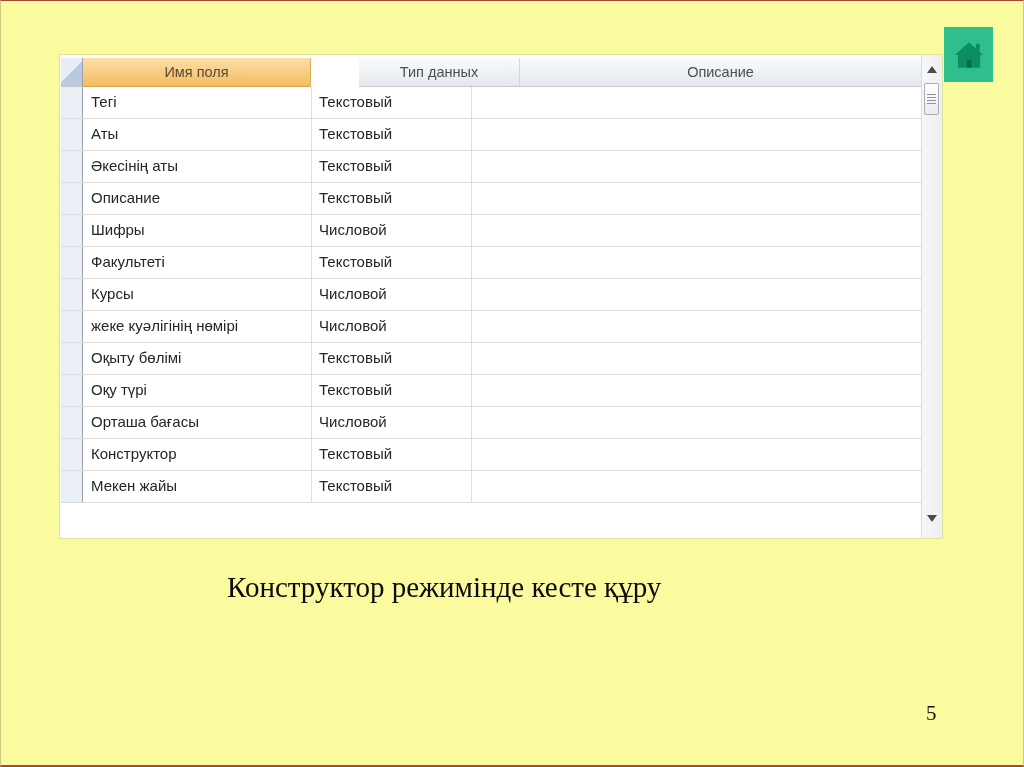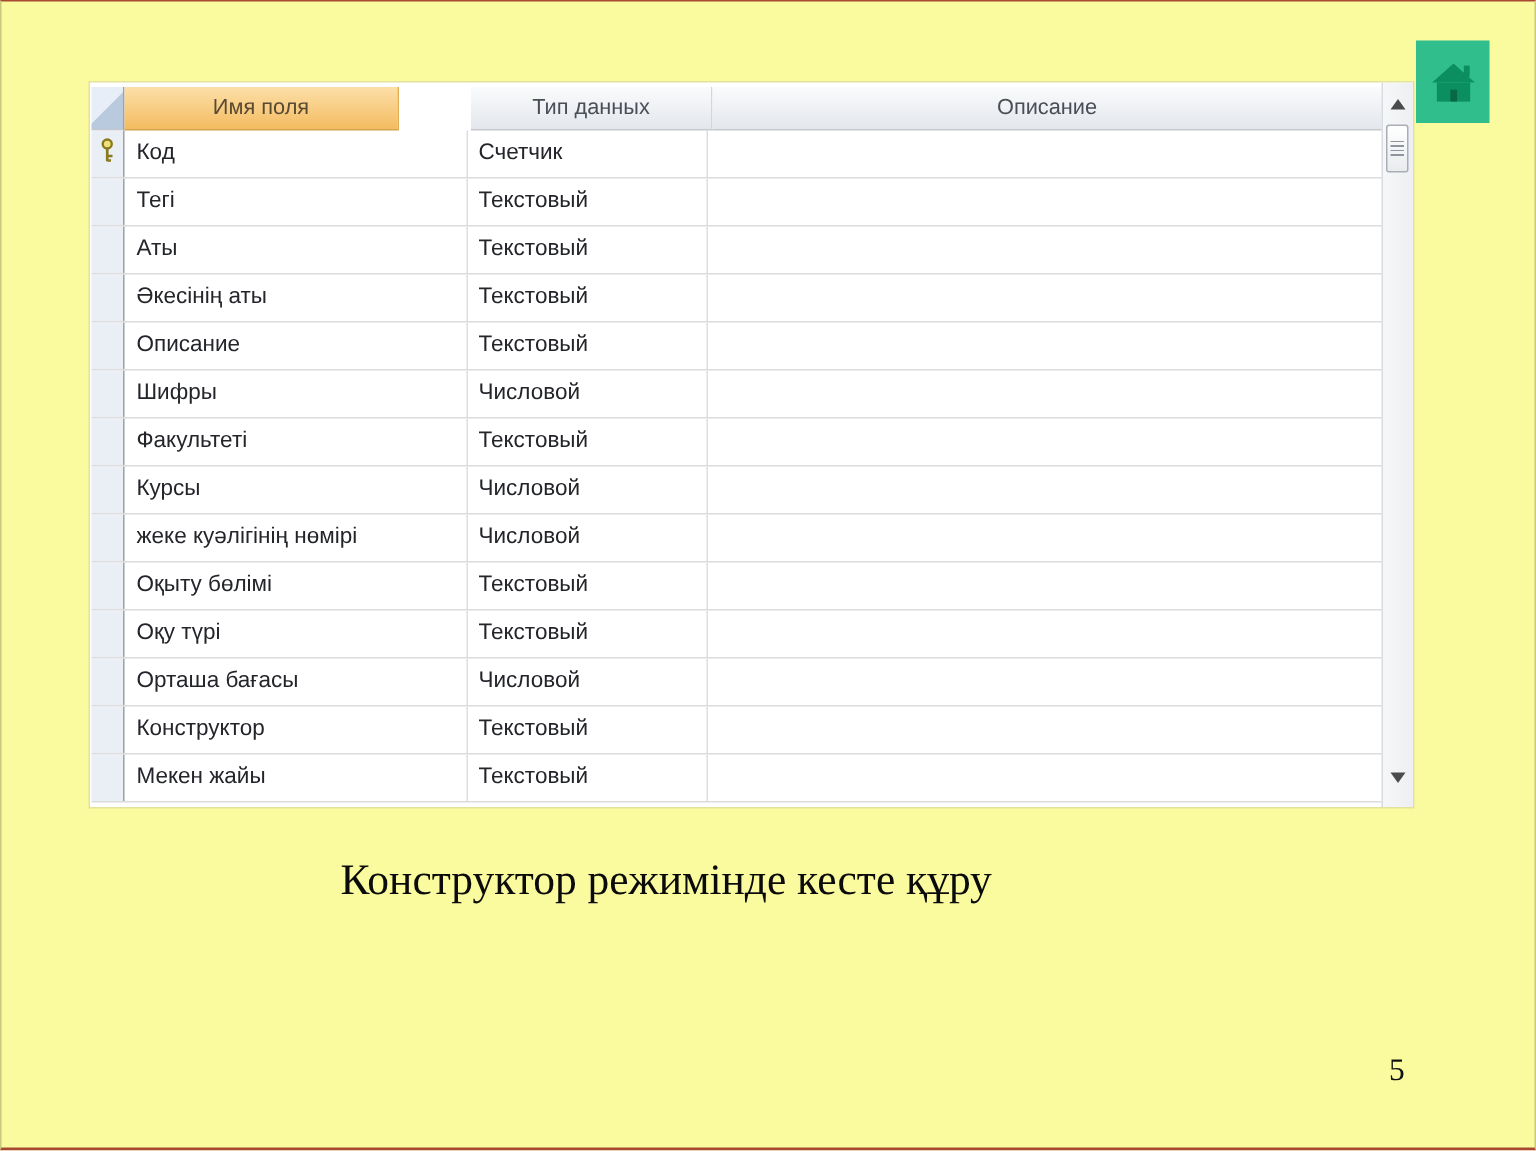--- a/index.html
+++ b/index.html
@@ -25,21 +25,21 @@
   .corner {
     width:22px; height:29px;
     background:linear-gradient(135deg,#E8EEF7 49%,#B9CADF 51%);
     border-right:1px solid #98A2AE; border-bottom:1px solid #C2C6CB;
   }
   .hdr {
     display:flex; align-items:center; justify-content:center;
     font-size:14.5px; color:#4A4F57; height:29px;
   }
   .hdr-name {
-    width:183px;
+    width:228px;
     background:linear-gradient(#FCDFA8,#F4BC61);
     border-right:1px solid #E2AE54; border-bottom:1px solid #D5A44E;
     color:#5A4A33;
   }
   .hdr-type {
     width:161px;
     background:linear-gradient(#FAFBFC,#E3E7EC);
     border-right:1px solid #D3D7DC; border-bottom:1px solid #C5C9CE;margin-left:48px;
   }
   .hdr-desc {
@@ -114,35 +114,20 @@
 
   <div class="screenshot">
     <div class="grid">
       <div class="thead">
         <div class="corner"></div>
         <div class="hdr hdr-name">Имя поля</div>
         <div class="hdr hdr-type">Тип данных</div>
         <div class="hdr hdr-desc">Описание</div>
       </div>
       <div class="rows" id="rows">
-  <div class="row has-key">
-    <div class="sel">
-      <span class="key-icon" style="display: block;">
-        <svg width="13" height="17" viewBox="0 0 13 17">
-          <circle cx="6.5" cy="4" r="3" fill="#EFE27A" stroke="#8A7A1E" stroke-width="1.6"></circle>
-          <line x1="6.5" y1="7" x2="6.5" y2="15.5" stroke="#8A7A1E" stroke-width="1.8"></line>
-          <line x1="6.5" y1="12" x2="10" y2="12" stroke="#8A7A1E" stroke-width="1.6"></line>
-          <line x1="6.5" y1="15" x2="9" y2="15" stroke="#8A7A1E" stroke-width="1.6"></line>
-        </svg>
-      </span>
-    </div>
-    <div class="cell name">Код</div>
-    <div class="cell type">Счетчик</div>
-    <div class="cell desc"></div>
-  </div>
 
   <div class="row">
     <div class="sel">
       
     </div>
     <div class="cell name">Тегі</div>
     <div class="cell type">Текстовый</div>
     <div class="cell desc"></div>
   </div>
 

